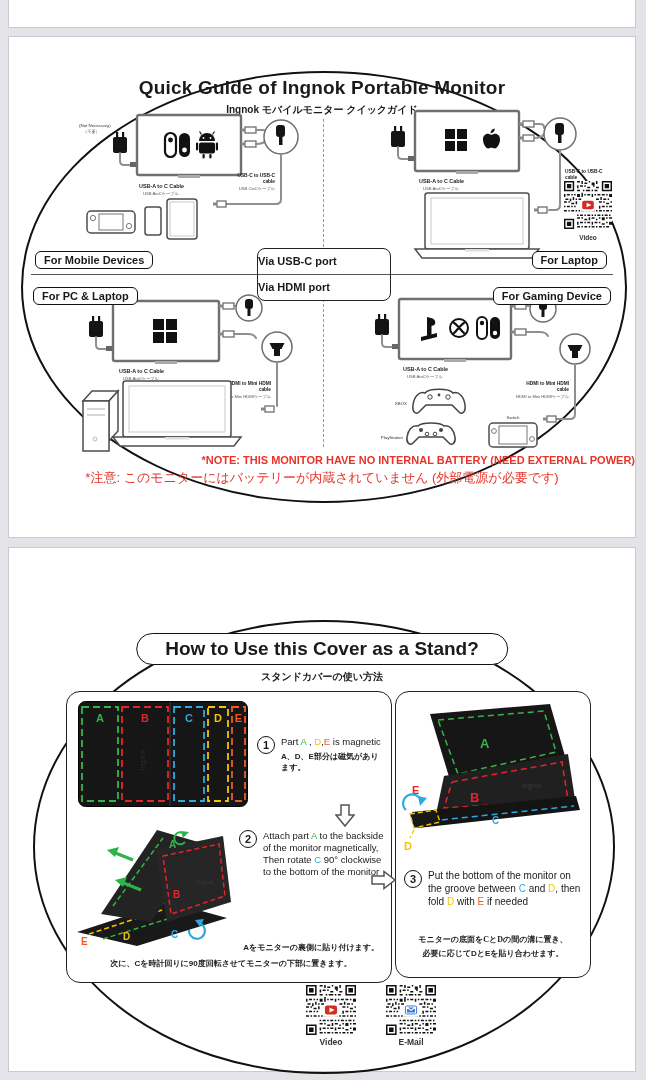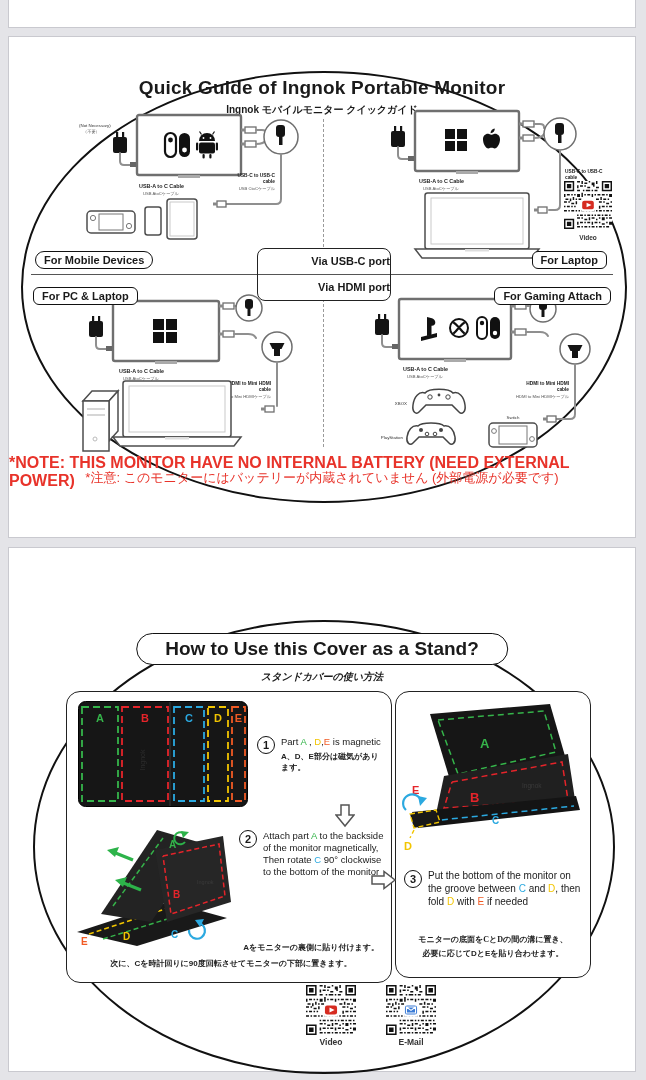--- a/index.html
+++ b/index.html
@@ -13,41 +13,41 @@
   .e1{left:12px;top:34px;width:602px;height:428px;}
   .e2{left:24px;top:72px;width:578px;height:450px;}
   .ptitle{position:absolute;left:0;right:0;text-align:center;font-weight:bold;}
   .t1{top:40px;font-size:19px;letter-spacing:.2px;}
   .s1{top:66px;font-size:10px;}
   .vdash{position:absolute;left:314px;top:82px;height:328px;border-left:1.5px dashed #9a9a9a;}
   .hline{position:absolute;left:22px;right:22px;top:237px;border-top:1.5px solid #555;}
   .pill{position:absolute;background:#fff;border:1.6px solid #111;border-radius:6px;
         padding:2px 8px;font-weight:bold;font-size:11px;white-space:nowrap;z-index:3;}
   .centerpill{position:absolute;left:248px;top:211px;width:132px;background:#fff;border:1.6px solid #222;
-        border-radius:8px;z-index:3;text-align:right;font-weight:bold;font-size:11px;}
+        border-radius:8px;z-index:3;text-align:left;font-weight:bold;font-size:11px;}
   .centerpill .cp{line-height:25px;height:25px;}
   .centerpill .cp+.cp{border-top:1.2px solid #555;}
-  .note1{position:absolute;left:0;right:0;top:417px;text-align:left;color:#e8332a;font-weight:bold;font-size:16px;}
+  .note1{position:absolute;left:0;right:0;top:417px;text-align:right;color:#e8332a;font-weight:bold;font-size:11px;}
   .note2{position:absolute;left:0;right:0;top:432px;text-align:center;color:#e8332a;font-size:13px;}
   .absvg{position:absolute;}
   svg text{font-family:"Liberation Sans",sans-serif;}
   .tiny{font-size:5.4px;font-weight:bold;fill:#222;}
   .tinyjp{font-size:4.2px;fill:#555;}
   .tinyeng{font-size:4.4px;fill:#333;}
   .mon{fill:#fff;stroke:#6f6f6f;stroke-width:2.4;}
   .devd{fill:#fff;stroke:#4d4d4d;stroke-width:1.5;}
   .inner{fill:none;stroke:#c9c9c9;stroke-width:1;}
   .ln{stroke:#8f8f8f;stroke-width:2;fill:none;stroke-linecap:round;}
   .blk{fill:#141414;}
   .plug{fill:#fff;stroke:#6f6f6f;stroke-width:1.3;}
   .circ{fill:#fff;stroke:#6f6f6f;stroke-width:1.5;}
   
   .titlepill{position:absolute;left:50%;transform:translateX(-50%);top:85px;border:1.8px solid #111;
      border-radius:26px;padding:4px 28px;font-size:19px;font-weight:bold;white-space:nowrap;background:#fff;z-index:2;}
-  .sub2{position:absolute;left:0;right:0;top:122px;text-align:center;font-size:10px;font-weight:bold;font-style:italic;}
+  .sub2{position:absolute;left:0;right:0;top:122px;text-align:center;font-size:10px;font-weight:bold;}
   .box{position:absolute;background:#fff;border:1.8px solid #222;border-radius:14px;box-sizing:border-box;}
   .boxL{left:57px;top:143px;width:326px;height:292px;}
   .boxR{left:386px;top:143px;width:196px;height:287px;}
   .step{position:absolute;display:flex;gap:6px;align-items:flex-start;}
   .stepnum{flex:0 0 auto;width:16px;height:16px;border:1.7px solid #111;border-radius:50%;
      font-size:11px;font-weight:bold;text-align:center;line-height:16px;background:#fff;}
   .steptext{font-size:9.5px;font-weight:normal;line-height:1.28;color:#1a1a1a;}
   .stepjp{font-size:8px;font-weight:bold;color:#222;margin-top:3px;}
   .jpline{position:absolute;font-size:8px;font-weight:bold;color:#222;white-space:nowrap;}
   .qr{position:absolute;width:50px;height:50px;}
@@ -78,24 +78,24 @@
     <div class="ptitle s1">Ingnok モバイルモニター クイックガイド</div>
     <div class="ptitle t1">Quick Guide of Ingnok Portable Monitor</div>
     <div class="vdash"></div>
     <div class="hline"></div>
 
     <div class="centerpill">
       <div class="cp">Via USB-C port</div>
       <div class="cp">Via HDMI port</div>
     </div>
 
-    <div class="pill" style="left:26px;top:214px;border-radius:9px;">For Mobile Devices</div>
+    <div class="pill" style="left:26px;top:214px;">For Mobile Devices</div>
     <div class="pill" style="right:28px;top:214px;">For Laptop</div>
     <div class="pill" style="left:24px;top:250px;">For PC &amp; Laptop</div>
-    <div class="pill" style="right:24px;top:250px;">For Gaming Attach</div>
+    <div class="pill" style="right:24px;top:250px;">For Gaming Device</div>
 
     <svg class="absvg" style="left:20px;top:74px;" width="280" height="138" viewBox="0 0 280 138">
       <text x="50" y="16" class="tinyeng">(Not Necessary)</text>
       <text x="54" y="22" class="tinyjp">（不要）</text>
       <g>
         <rect x="84" y="26" width="14" height="16" rx="2" class="blk"></rect>
         <rect x="87" y="21" width="2.2" height="5" class="blk"></rect>
           <rect x="93" y="21" width="2.2" height="5" class="blk"></rect>
       </g>
       <path class="ln" d="M91 42 v8 q0 4 4 4 h8"></path>

